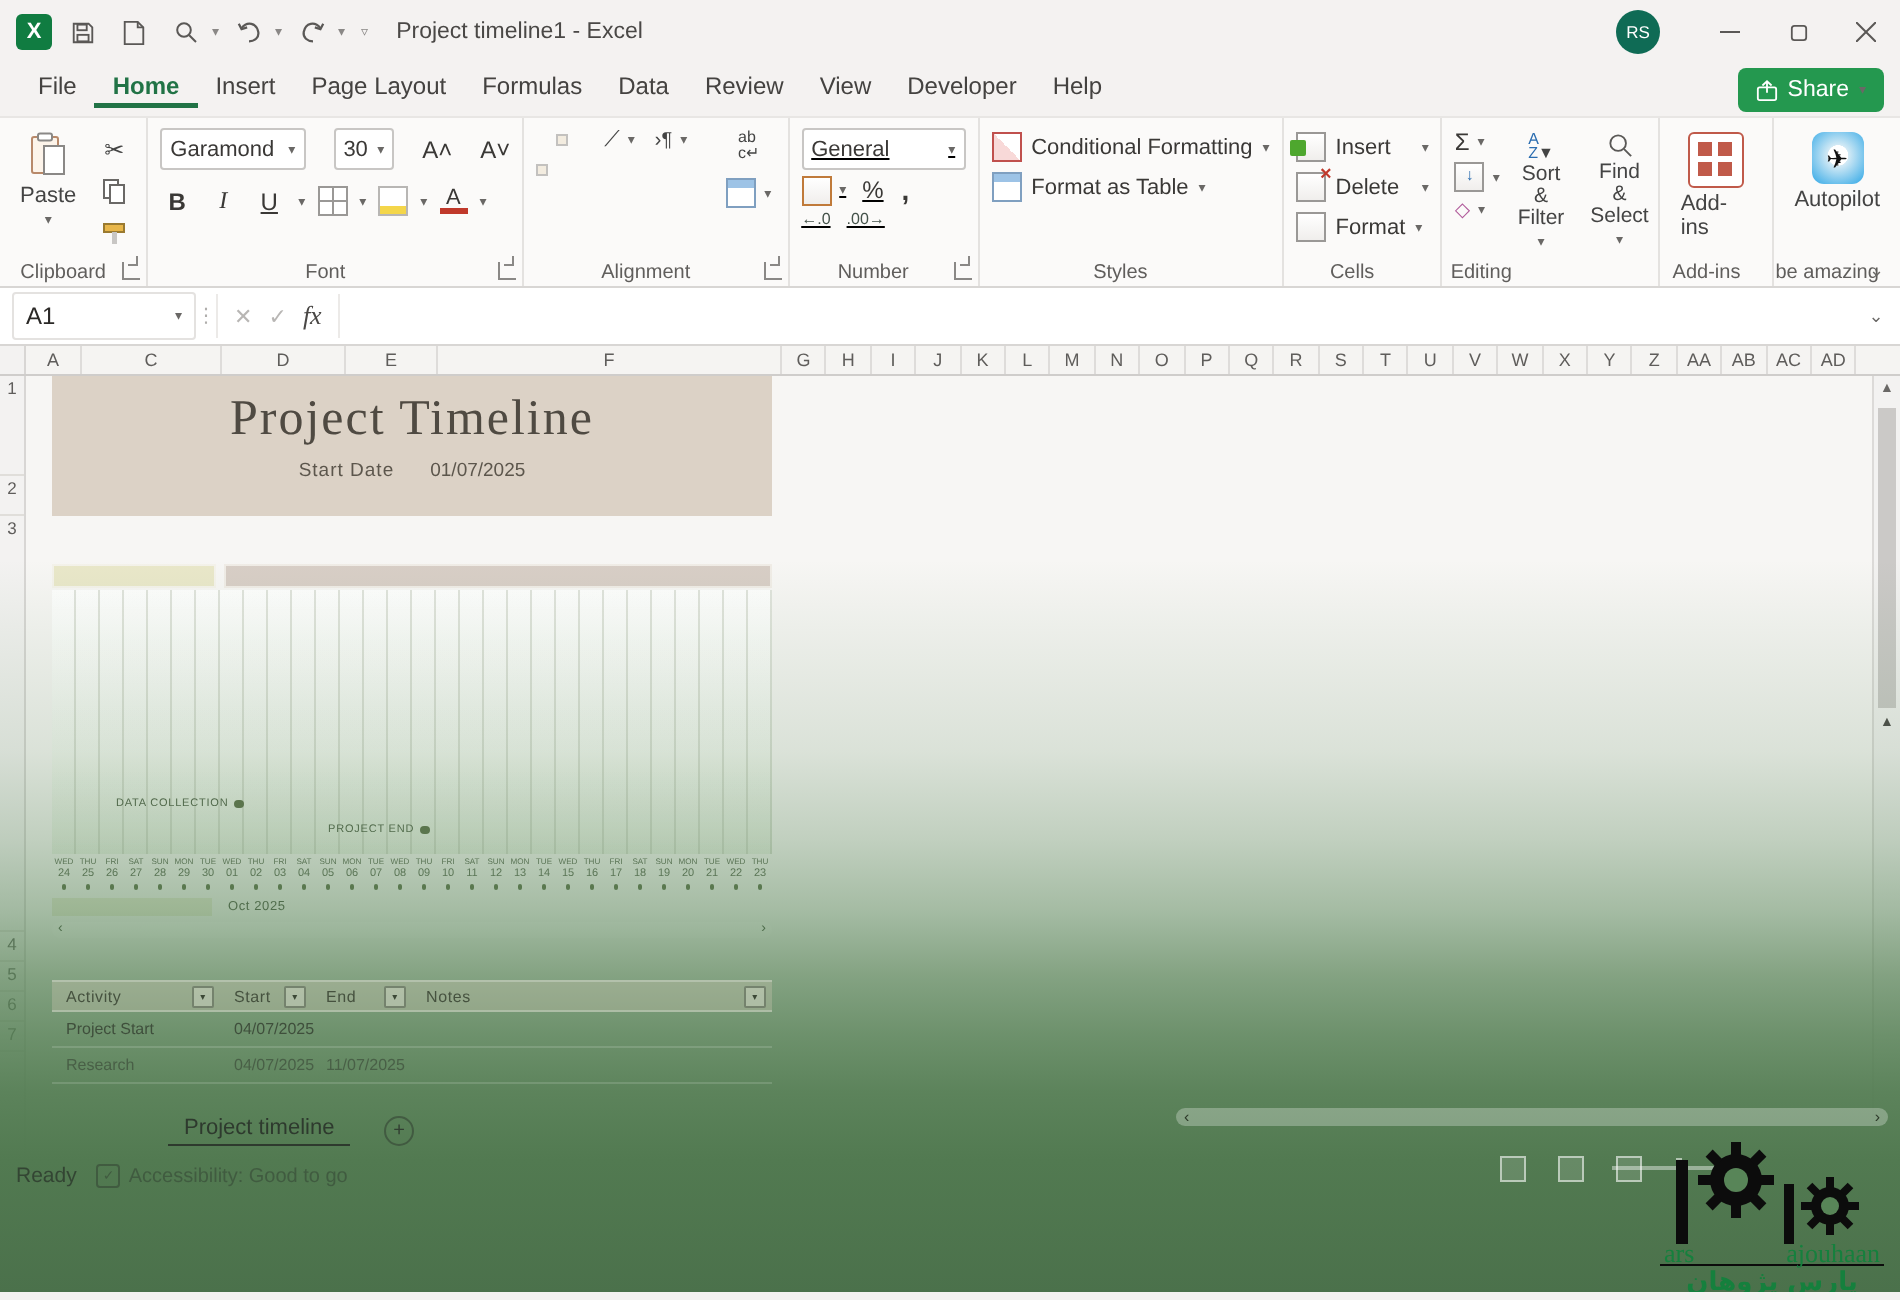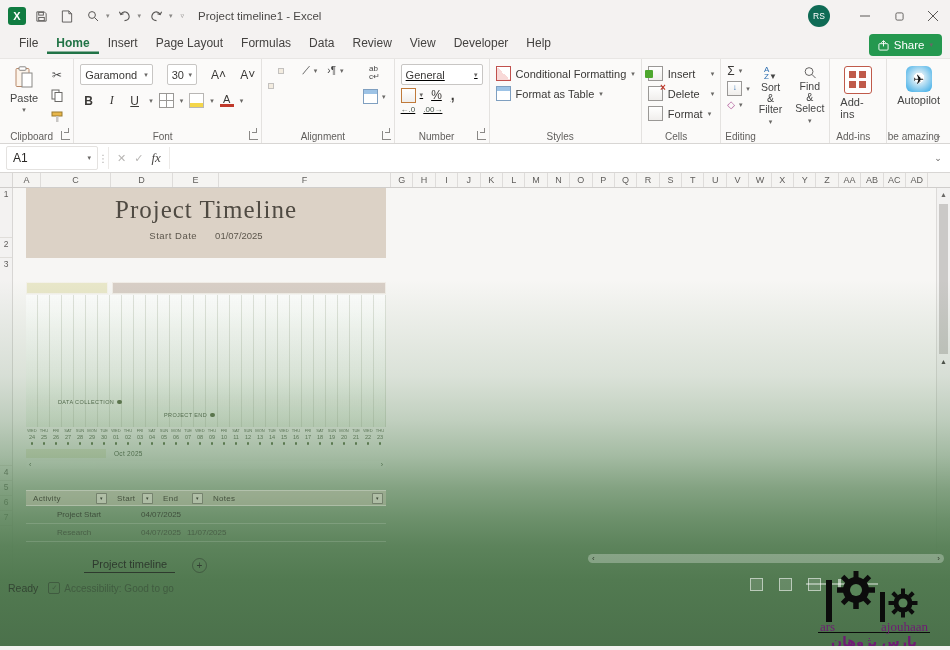--- a/index.html
+++ b/index.html
@@ -100,21 +100,21 @@
   .gmonthlbl{font-size:6.5px;color:#47543f;margin-left:8px;letter-spacing:.3px;}
   .gscroll{position:relative;height:8px;margin-top:3px;background:rgba(255,255,255,.35);border-radius:4px;display:flex;align-items:center;justify-content:space-between;padding:0 3px;font-size:7px;color:#3f4c39;}
   .gthumb{position:absolute;left:44px;width:26px;height:6px;top:1px;background:rgba(250,250,248,.8);border-radius:3px;}
 
   
   .acttable{position:absolute;left:26px;top:302px;width:360px;z-index:6;font-size:8px;}
   .thead{display:grid;grid-template-columns:84px 46px 50px 1fr;background:rgba(200,195,175,.35);border-top:1px solid rgba(255,255,255,.25);border-bottom:1px solid rgba(255,255,255,.25);height:14px;align-items:center;color:#46523f;}
   .th{display:flex;align-items:center;justify-content:space-between;padding:0 3px 0 7px;letter-spacing:.3px;}
   .filterbox{width:9px;height:9px;border:1px solid rgba(70,82,63,.55);background:rgba(250,250,245,.25);display:flex;align-items:center;justify-content:center;font-size:5px;color:#3c4836;border-radius:1px;}
   .trow{display:grid;grid-template-columns:84px 46px 50px 1fr;height:17px;align-items:center;color:#3f4f3c;border-bottom:1px solid rgba(255,255,255,.14);}
-  .trow .td{padding-left:7px;white-space:nowrap;margin-left:24px;}
+  .trow .td{padding-left:7px;white-space:nowrap;}
   .trow.dim{color:rgba(63,79,60,.72);}
 
   
   .overlay{position:absolute;left:0;top:0;right:0;bottom:0;z-index:5;pointer-events:none;background:linear-gradient(to bottom,
     rgba(88,133,88,0) 0px, rgba(88,133,88,0) 92px, rgba(88,133,88,.07) 128px,
     rgba(88,133,88,.18) 188px, rgba(88,133,88,.34) 232px, rgba(88,133,88,.52) 268px,
     rgba(87,130,86,.72) 300px, rgba(86,128,85,.86) 330px, rgba(84,125,83,.95) 358px,
     rgb(82,122,81) 392px, rgb(75,113,75) 458px);}
 
   
@@ -129,21 +129,21 @@
   .zoomline{position:absolute;left:806px;top:395px;z-index:6;width:72px;height:1.5px;background:rgba(255,255,255,.42);}
   .zoomknob{position:absolute;left:838px;top:391px;z-index:6;width:3px;height:9px;background:rgba(255,255,255,.55);}
 
   
   .vscroll{position:absolute;right:0;top:0;width:13px;height:374px;background:#f3f2f1;border-left:1px solid #dcdad8;z-index:1;}
   .vup{height:13px;display:flex;align-items:center;justify-content:center;font-size:7px;color:#6a6866;}
   .vthumb{position:absolute;left:2px;right:2px;top:16px;height:150px;background:#cbc9c7;}
   .vdn{position:absolute;left:0;right:0;top:170px;text-align:center;font-size:7px;color:#4a4846;}
 
   
-  .brand{position:absolute;right:20px;top:382px;z-index:7;width:112px;color:#701a75;}
+  .brand{position:absolute;right:8px;top:382px;z-index:7;width:112px;color:#15803d;}
   .gears{position:relative;height:52px;}
   .brandline{border-bottom:1.5px solid #0c0c0c;display:flex;justify-content:space-between;font-family:"Liberation Serif",serif;font-size:13px;line-height:10px;padding:0 2px;}
   .persian{text-align:center;font-size:13px;font-weight:bold;font-family:"DejaVu Sans",sans-serif;margin-top:1px;}
 </style>
 </head>
 <body>
 
 <div class="app">
 
   <div class="titlebar">

